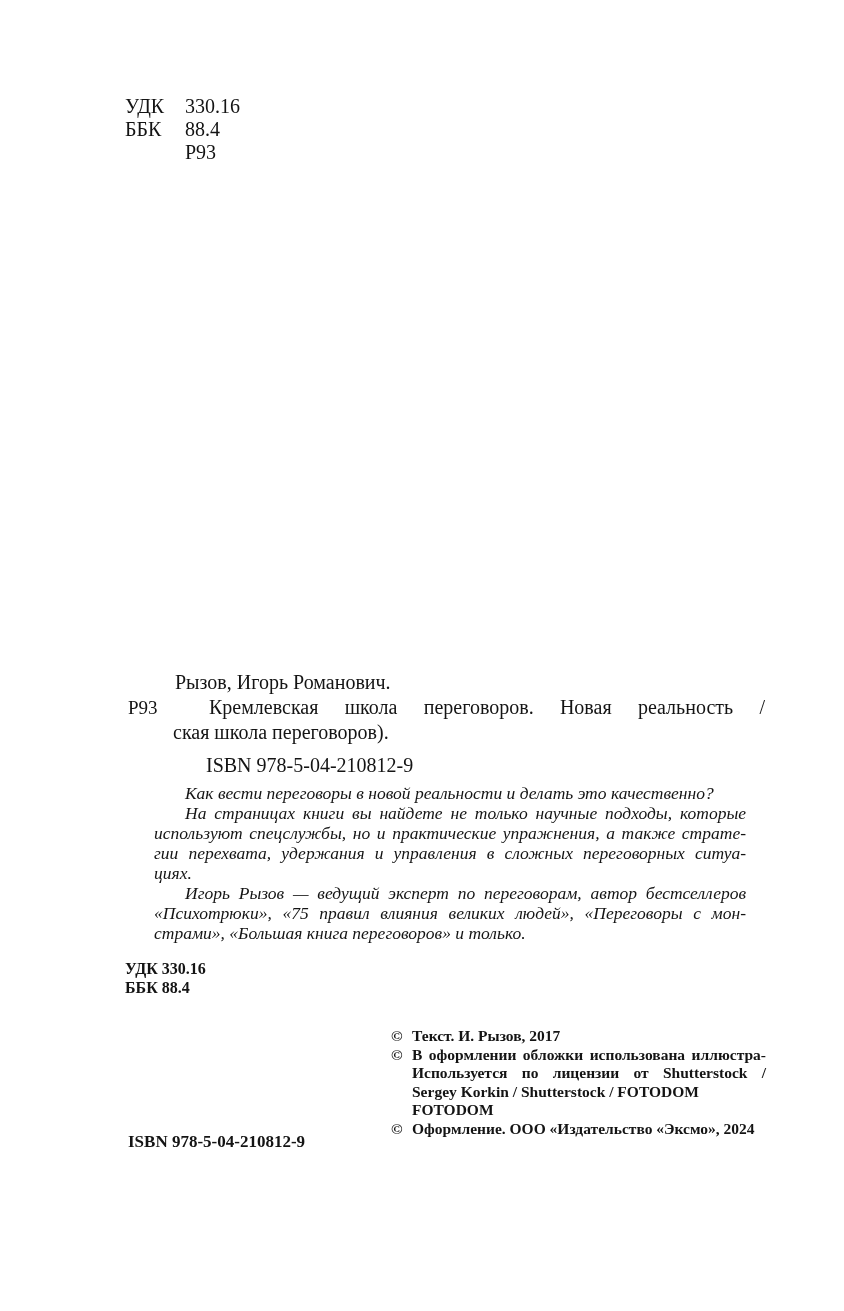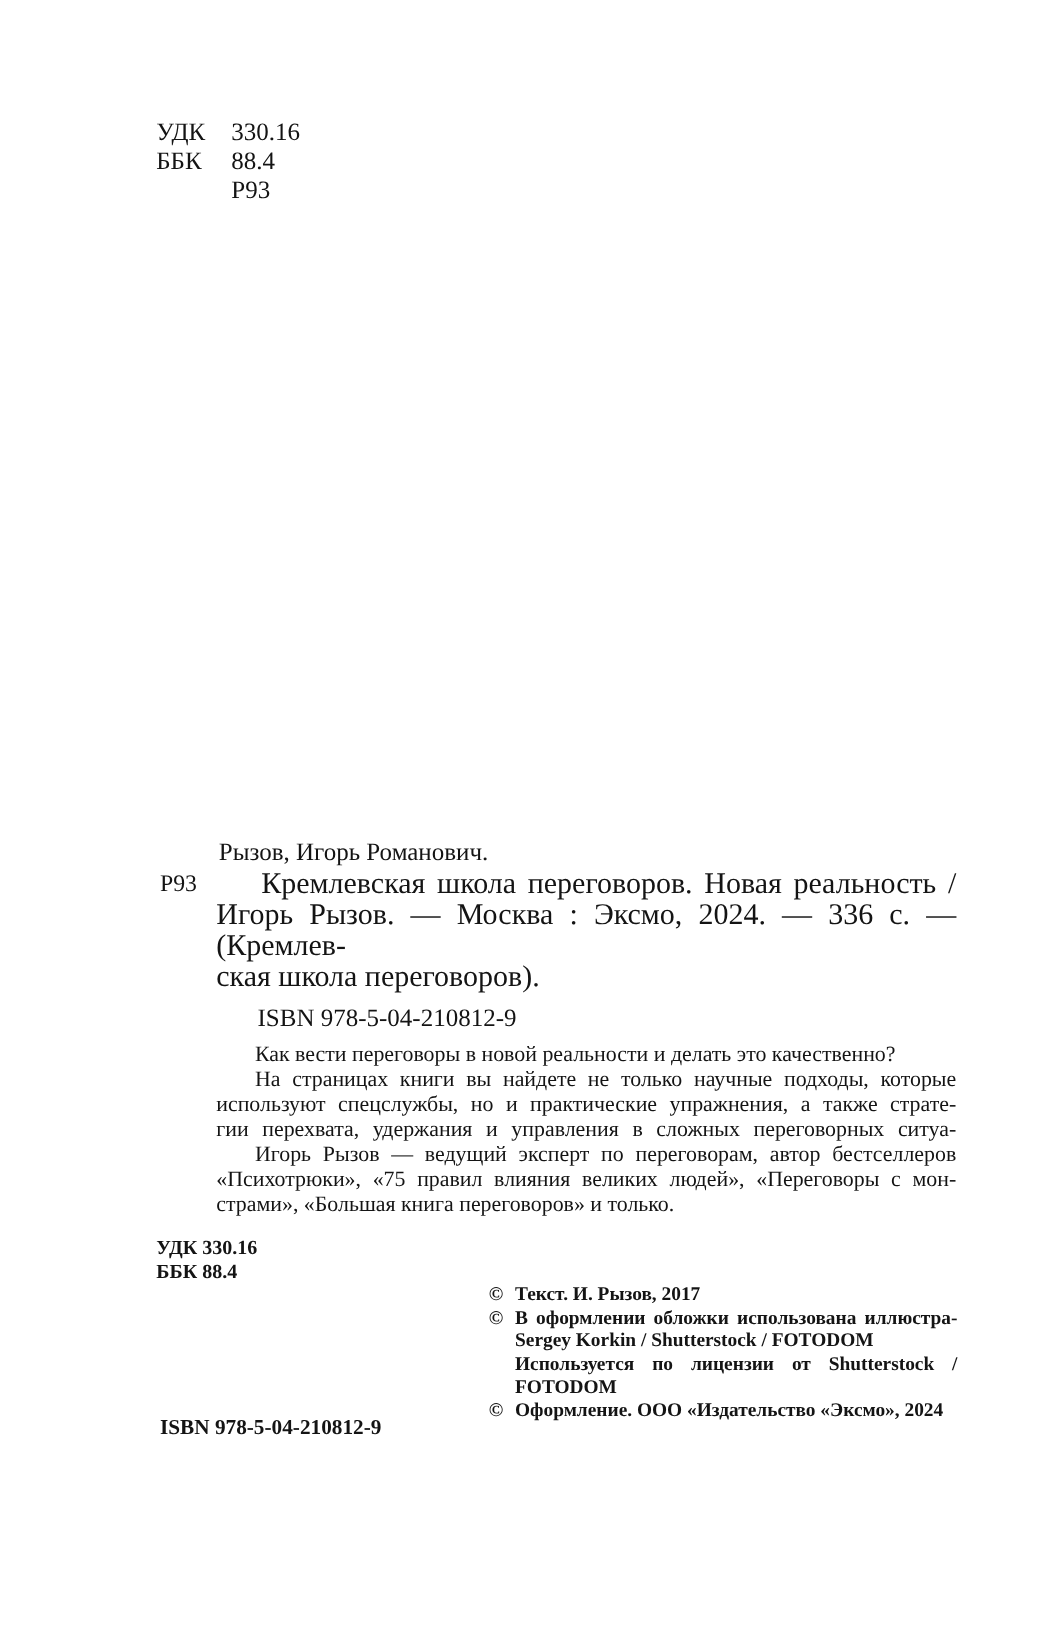--- a/index.html
+++ b/index.html
@@ -16,27 +16,27 @@
   .top-codes { position:absolute; left:125px; top:95px; font-size:20px; line-height:23px; }
   .code-row { display:flex; }
   .code-label { display:inline-block; width:60px;font-family:Liberation Serif, serif; }
   .code-value { display:inline-block; }
 
   
   .bib { position:absolute; left:125px; top:670px; width:640px; }
   .bib-marker { position:absolute; left:3px; top:27px; font-size:19px; }
   .bib-body { margin-left:48px; }
   .bib-author { font-size:20px; line-height:25px; font-weight:normal; text-indent:2px; }
-  .bib-line { font-size:24px; line-height:25px; }
+  .bib-line { font-size:20px; line-height:25px; }
   .jl { text-align:justify; text-align-last:justify; }
   .indent-lg { text-indent:36px; }
   .bib-isbn { font-size:20px; line-height:25px; margin-top:8px; text-indent:33px; }
 
   
-  .annotation { margin-left:48px; margin-top:5px; width:592px; }
+  .annotation { margin-left:29px; margin-top:5px; width:592px;font-style:italic; }
   .para { margin-top:0; }
   .ann-line { font-size:17.5px; line-height:20px; }
   .indent-sm { text-indent:31px; }
 
   
   .right-codes { width:640px; font-weight:bold; font-size:16px; line-height:19px; margin-top:16px; }
 
   
   .copyright { position:absolute; left:391px; top:1027px; width:375px; font-weight:bold; font-size:15.5px; line-height:18.5px; }
   .cr-line { display:flex; }
@@ -65,33 +65,33 @@
       <span class="code-label"></span>
       <span class="code-value">Р93</span>
     </div>
   </div>
 
   <div class="bib">
     <span class="bib-marker">Р93</span>
     <div class="bib-body">
       <div class="bib-author">Рызов, Игорь Романович.</div>
       <div class="bib-line jl indent-lg">Кремлевская школа переговоров. Новая реальность /</div>
-      <div class="bib-line jl">Игорь Рызов. — Москва : Эксмо, 2024. — 336 с. — (Кремлев-</div>
       <div class="bib-line">ская школа переговоров).</div>
       <div class="bib-isbn">ISBN 978-5-04-210812-9</div>
     </div>
 
     <div class="annotation">
       <div class="para">
         <div class="ann-line indent-sm">Как вести переговоры в новой реальности и делать это качественно?</div>
       </div>
       <div class="para">
         <div class="ann-line jl indent-sm">На страницах книги вы найдете не только научные подходы, которые</div>
         <div class="ann-line jl">используют спецслужбы, но и практические упражнения, а также страте-</div>
         <div class="ann-line jl">гии перехвата, удержания и управления в сложных переговорных ситуа-</div>
+        <div class="ann-line">циях.</div>
       </div>
       <div class="para">
         <div class="ann-line jl indent-sm">Игорь Рызов — ведущий эксперт по переговорам, автор бестселлеров</div>
         <div class="ann-line jl">«Психотрюки», «75 правил влияния великих людей», «Переговоры с мон-</div>
         <div class="ann-line">страми», «Большая книга переговоров» и только.</div>
       </div>
     </div>
 
     <div class="right-codes">
       <div>УДК 330.16</div>
@@ -103,25 +103,25 @@
     <div class="cr-line">
       <span class="cr-sym">©</span>
       <span class="cr-text">Текст. И. Рызов, 2017</span>
     </div>
     <div class="cr-line">
       <span class="cr-sym">©</span>
       <span class="cr-text jl">В оформлении обложки использована иллюстра-</span>
     </div>
     <div class="cr-line">
       <span class="cr-sym"></span>
-      <span class="cr-text">Sergey Korkin / Shutterstock / FOTODOM</span>
+      <span class="cr-text jl">Используется по лицензии от Shutterstock /</span>
     </div>
     <div class="cr-line">
       <span class="cr-sym"></span>
-      <span class="cr-text jl">Используется по лицензии от Shutterstock /</span>
+      <span class="cr-text">Sergey Korkin / Shutterstock / FOTODOM</span>
     </div>
     <div class="cr-line">
       <span class="cr-sym"></span>
       <span class="cr-text">FOTODOM</span>
     </div>
     <div class="cr-line">
       <span class="cr-sym">©</span>
       <span class="cr-text">Оформление. ООО «Издательство «Эксмо», 2024</span>
     </div>
   </div>

